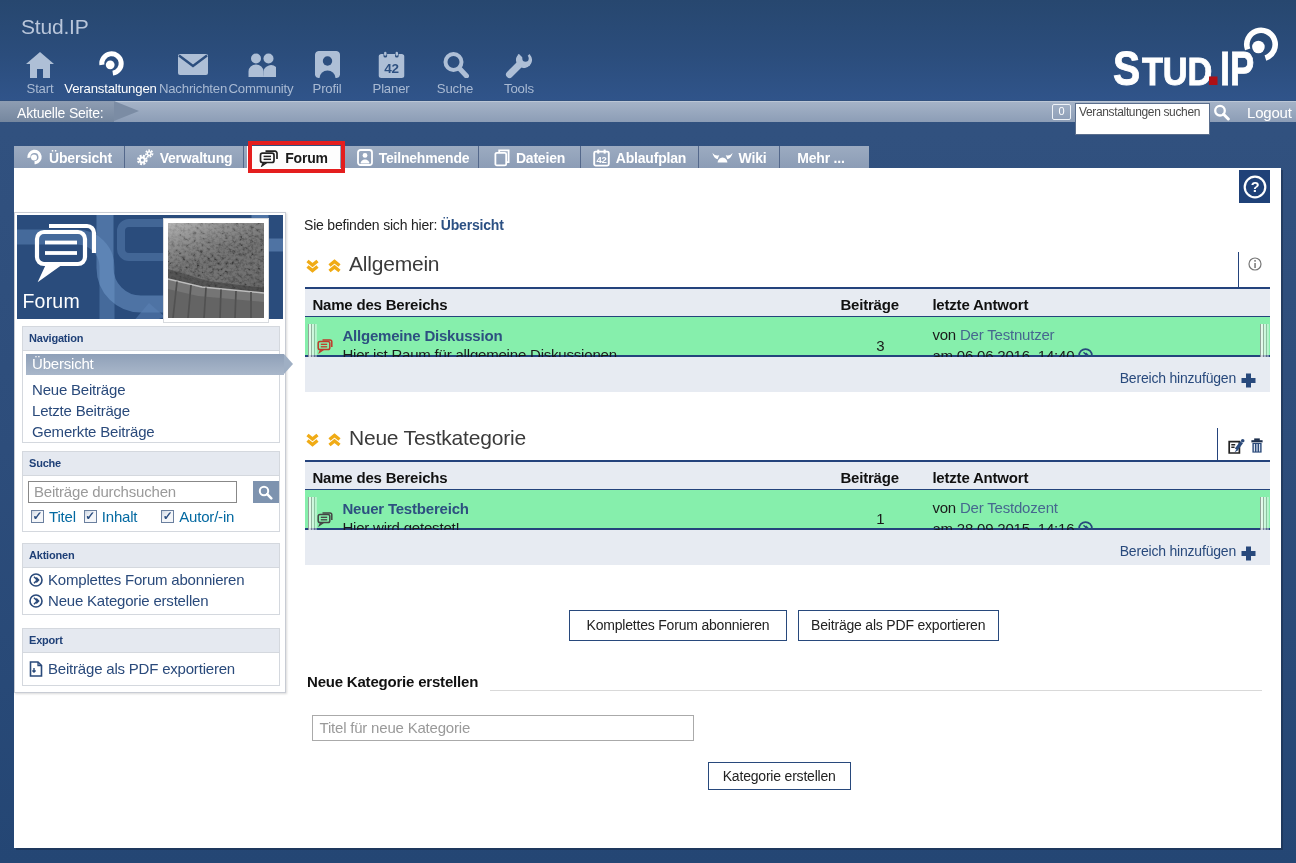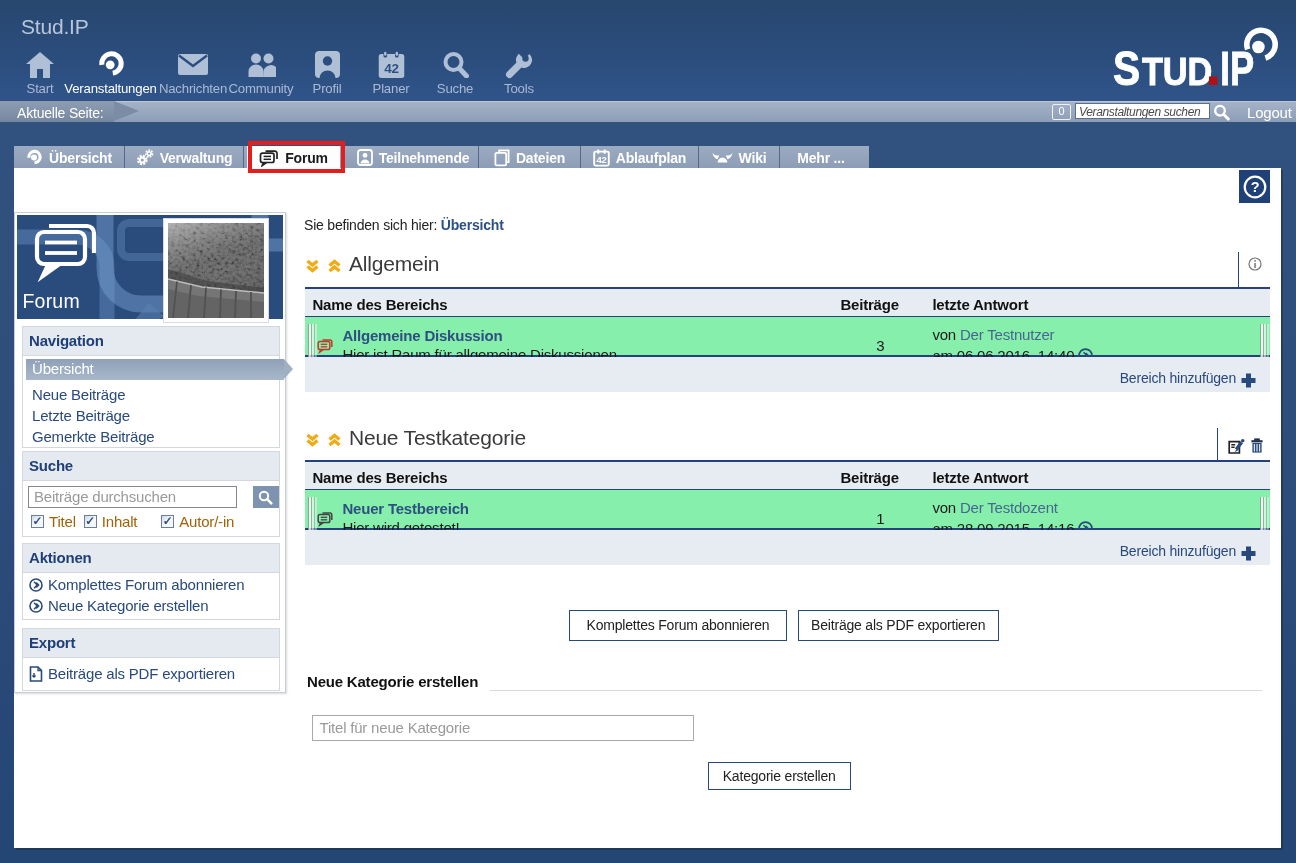--- a/index.html
+++ b/index.html
@@ -23,22 +23,22 @@
 
 #crumbbar { position:absolute; left:0; top:101px; width:1296px; height:21px;
   background:linear-gradient(180deg,#a6b4c8,#8c9db6); box-shadow:inset 0 1px 0 rgba(255,255,255,0.25); }
 #crumbleft { position:absolute; left:0; top:0; height:21px; width:114px;
   background:linear-gradient(180deg,#8e9db2,#75879f); color:#fff; font-size:14px; line-height:24px; padding-left:17px; }
 #crumbarrow { position:absolute; left:114px; top:0; width:0; height:0;
   border-top:10.5px solid transparent; border-bottom:10.5px solid transparent; border-left:25px solid #7b8ca4; }
 #crumbtext { position:absolute; left:149px; top:0; color:#fff; font-size:14px; line-height:24px; }
 #qsearch0 { position:absolute; left:1052px; top:2.5px; width:19px; height:16px; border:1.5px solid #eef2f7; color:#fff;
   font-size:11px; text-align:center; line-height:13px; border-radius:2px;}
-#qsearch { position:absolute; left:1075px; top:2px; width:135px; height:16px; border:1px solid #5a6e8d; background:#fff;
-  color:#4a4a4a; font-size:12px; letter-spacing:-0.35px; padding:0 3px; line-height:16px; white-space:nowrap; overflow:hidden;font-style:italic;}
+#qsearch { position:absolute; left:1075px; top:2px; width:135px; height:32px; border:1px solid #5a6e8d; background:#fff;
+  color:#4a4a4a; font-size:12px; letter-spacing:-0.35px; padding:0 3px; line-height:16px; white-space:nowrap; overflow:hidden;}
 #logout { position:absolute; left:1247px; top:0px; color:#fff; font-size:15px; line-height:23px; }
 
 
 #tabbar { position:absolute; left:14px; top:146px; height:23px; width:855px;
   background:linear-gradient(180deg,#9cabc1,#8b9cb5); display:flex; }
 .tab { height:23px; color:#fff; font-size:14px; font-weight:bold; display:flex; align-items:center; justify-content:center;
   border-right:1px solid #54688b; }
 .tab svg { margin-right:6px; }
 .tab.white { background:#fdfdfd; color:#1a1a1a; border-right:none; }
 #redbox { position:absolute; left:248px; top:141px; width:97px; height:32px; border:4px solid #e41e1e; z-index:30; }
@@ -47,21 +47,21 @@
 #content { position:absolute; left:14px; top:168px; width:1267px; height:680px; background:#fff; box-shadow:2px 2px 0 rgba(25,45,75,0.55); }
 #helpbtn { position:absolute; left:1225px; top:2px; width:31px; height:33px; background:#1f4178; display:flex; align-items:center; justify-content:center; }
 
 
 #sidebar { position:absolute; left:0px; top:44px; width:272px; height:481px; background:#fff;
   border:1px solid #c8ccd4; box-shadow:1px 1px 2px rgba(0,0,0,0.15); }
 #sbhead { position:absolute; left:2px; top:2px; width:266px; height:104px; background:#2a4c7c; overflow:hidden; }
 #sbhead .forumword { position:absolute; left:5.5px; top:75px; color:#fff; font-size:19.5px; font-weight:normal; letter-spacing:0.2px; }
 #sbphoto { position:absolute; left:148px; top:5px; width:106px; height:105px; background:#fff; border:1px solid #d7dade; padding:4px; z-index:5; }
 .widget { position:absolute; left:7px; width:258px; background:#fff; border:1px solid #d4d8de; }
-.widget h3 { background:#e5e9f0; border-bottom:1px solid #d4d8de; color:#1f4077; font-size:15px; font-weight:bold;
+.widget h3 { background:#e5e9f0; border-bottom:1px solid #d4d8de; color:#1f4077; font-size:11px; font-weight:bold;
   padding:5px 10px 6px 6px; }
 .wnav a { display:block; color:#2a4a7b; font-size:15px; padding:2px 0 2px 9px; text-decoration:none; }
 .wnav .on { position:relative; background:linear-gradient(180deg,#8fa0b8,#a9b7ca); color:#fff; margin:3px -5px 4px 3px; padding:1px 0 3px 6px; }
 .wnav .on:after { content:""; position:absolute; right:-9px; top:0; width:0; height:0;
   border-top:10.5px solid transparent; border-bottom:10.5px solid transparent; border-left:9px solid #9fafc4; }
 .alink { display:flex; align-items:center; gap:5px; color:#2a4a7b; font-size:15px; padding:2px 0 2px 6px; }
 .cb { width:13px; height:13px; border:1px solid #6a7f9e; background:linear-gradient(135deg,#cdd6e2,#f4f6f9 45%); display:inline-flex; align-items:center; justify-content:center; }
 .cb:after { content:"✓"; color:#2d4e80; font-size:12px; font-weight:bold; margin-top:-1px; }
 
 
@@ -375,21 +375,21 @@
         <h3>Suche</h3>
         <div style="padding:5px 0 4px 5px; display:flex;gap:16px;">
           <div style="width:220px; height:22px; border:1px solid #888; color:#9a9a9a; font-size:15px; line-height:20px; padding-left:5px; overflow:hidden; white-space:nowrap;">Beiträge durchsuchen</div>
           <div style="width:28px; height:22px; background:#7e93af; display:flex; align-items:center; justify-content:center;">
             <svg width="15" height="15" viewBox="0 0 15 15">
                 <circle cx="6" cy="6" r="4.2" fill="none" stroke="#fff" stroke-width="2"></circle>
                 <path d="M9.2 9.2 L13.3 13.3" stroke="#fff" stroke-width="2.6" stroke-linecap="round"></path>
               </svg>
           </div>
         </div>
-        <div style="padding:1px 0 6px 8px; font-size:15px; color:#a16207; display:flex; align-items:center;">
+        <div style="padding:1px 0 6px 8px; font-size:15px; color:#0369a1; display:flex; align-items:center;">
           <span class="cb"></span>
             <span style="margin:0 8px 0 5px;">Titel</span>
           <span class="cb"></span>
             <span style="margin:0 24px 0 5px;">Inhalt</span>
           <span class="cb"></span>
             <span style="margin:0 0 0 5px;">Autor/-in</span>
         </div>
       </div>
       <div class="widget" style="top:330px;">
         <h3>Aktionen</h3>

